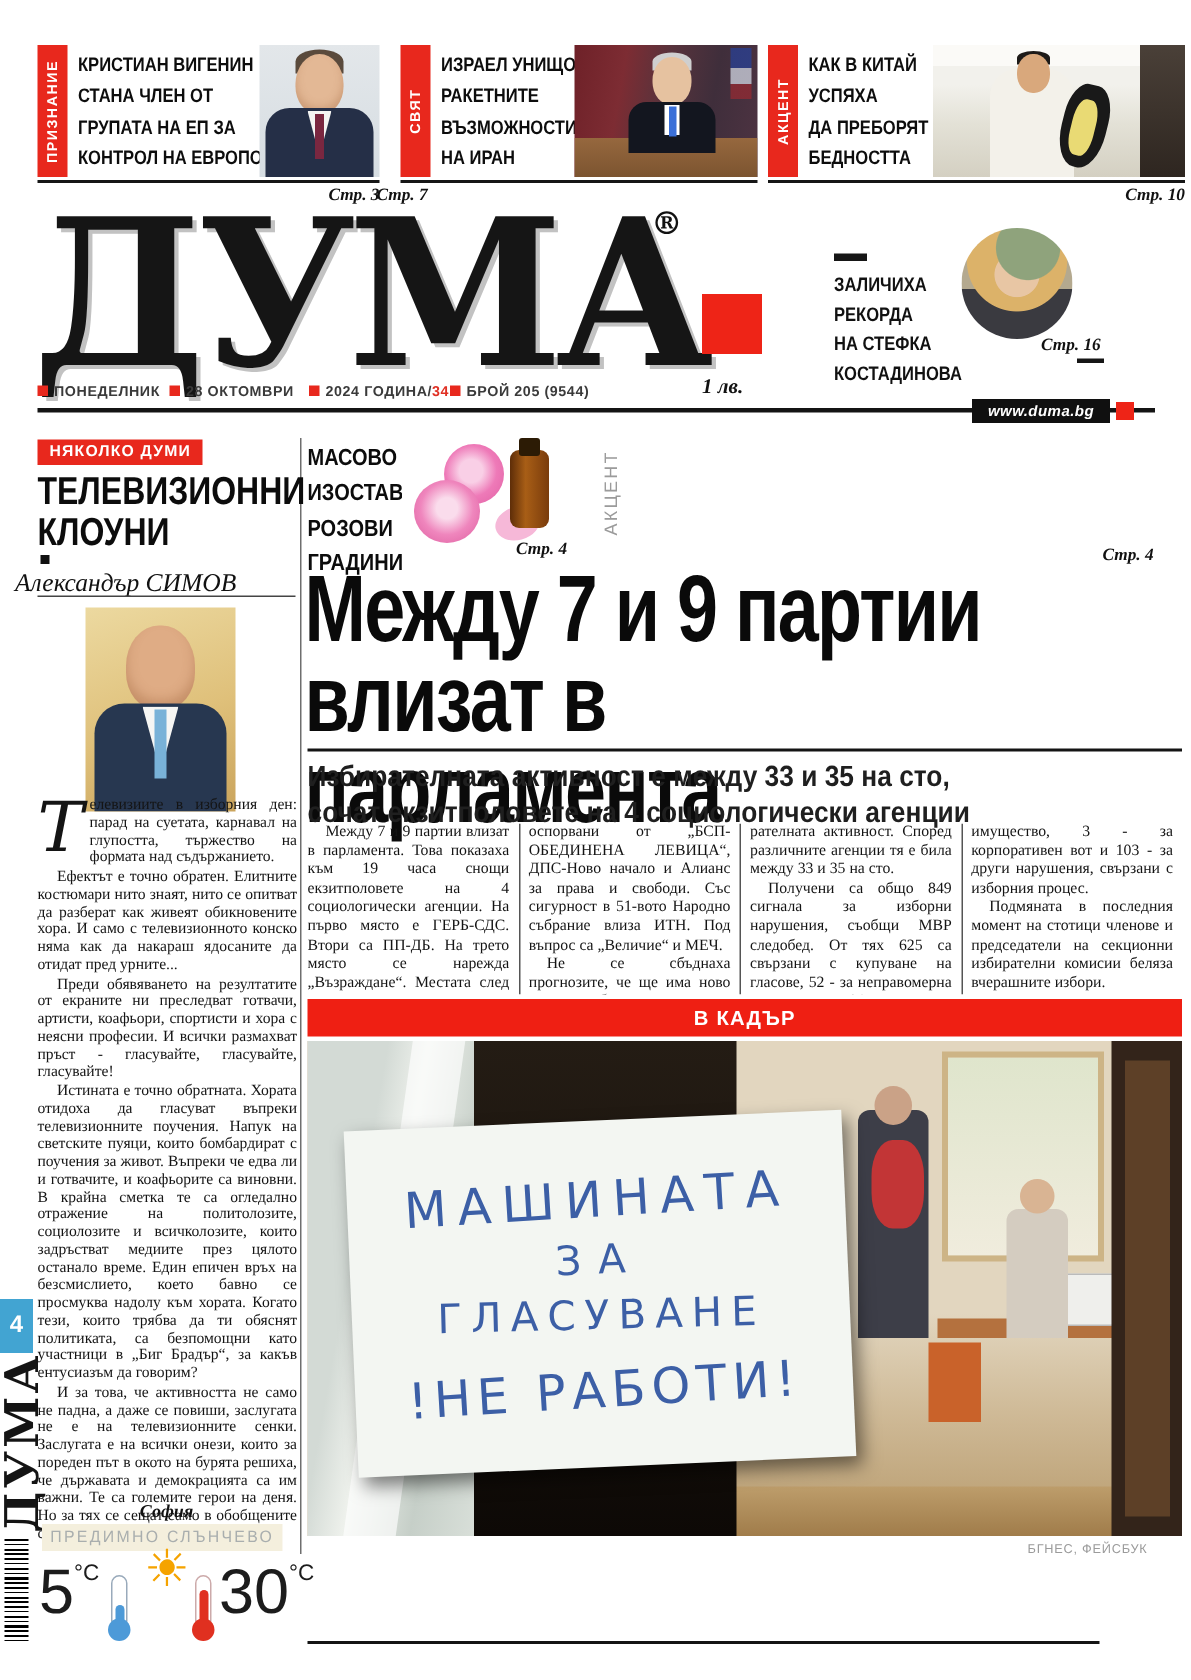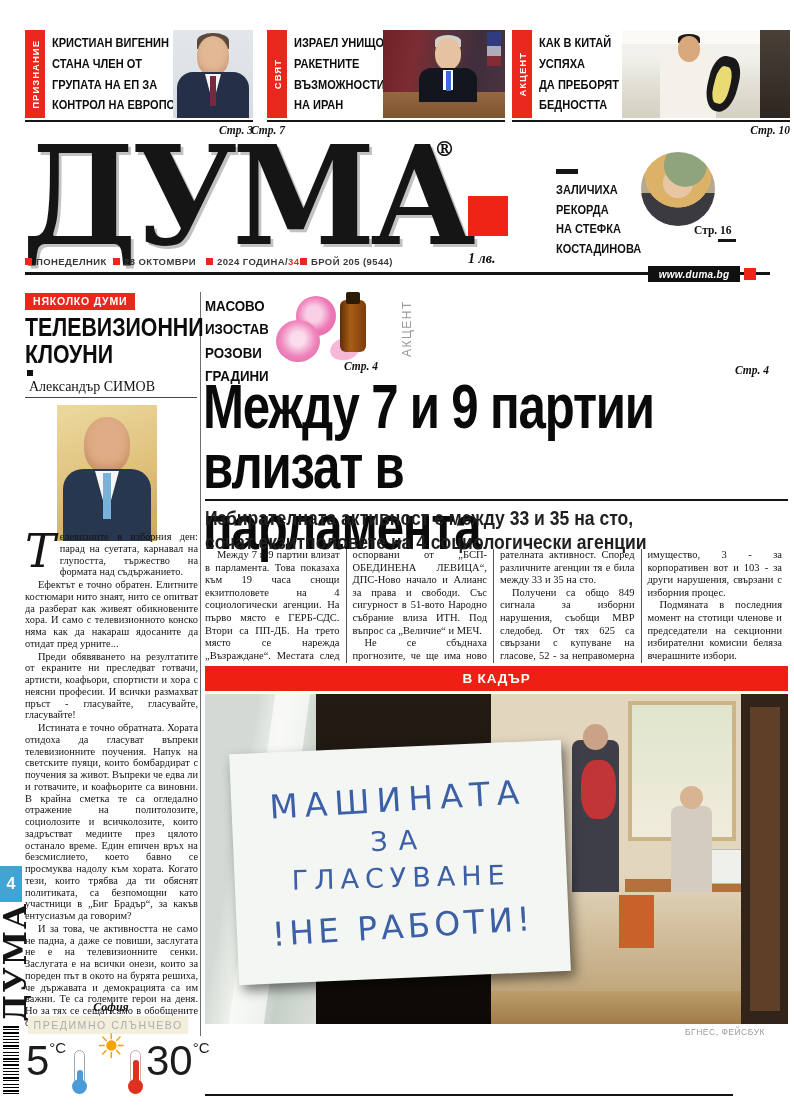--- a/index.html
+++ b/index.html
@@ -62,21 +62,21 @@
     line-height:1.2;letter-spacing:0.5px;}
   .red-square{left:468px;top:196px;width:40px;height:40px;background:#ee2417;}
   .record-dash{left:556px;top:169px;width:22px;height:5px;background:#161616;}
   .record-title{left:556px;top:180px;font-family:"Liberation Sans",sans-serif;font-weight:700;font-size:13px;
     line-height:1.5;white-space:pre-line;transform:scaleX(0.85);transform-origin:0 0;}
   .record-photo{left:641px;top:152px;width:74px;height:74px;border-radius:50%;overflow:hidden;
     background:radial-gradient(circle at 60% 18%,#8fa37c 0 28%,transparent 29%),
                radial-gradient(circle at 50% 42%,#e8c6a4 0 26%,transparent 27%),
                radial-gradient(circle at 50% 30%,#dcb269 0 52%,transparent 53%),
                linear-gradient(180deg,#b4a98f 0 55%,#3a3a40 55% 100%);}
-  .record-page{left:694px;top:224px;font-weight:700;font-size:11.5px;}
+  .record-page{left:694px;top:224px;font-style:italic;font-weight:700;font-size:11.5px;}
   .record-underline{left:718px;top:239px;width:18px;height:3px;background:#161616;}
 
   
   .dateline-item{top:256px;font-family:"Liberation Sans",sans-serif;font-weight:700;font-size:9.5px;
     color:#3a3a3a;letter-spacing:0.4px;}
   .dl-bullet{display:inline-block;width:7px;height:7px;background:var(--red);margin-right:4px;}
   .dl-red{color:#e03024;}
   .price{left:468px;top:251px;font-style:italic;font-weight:700;font-size:14px;}
   .date-rule{left:25px;top:272px;width:745px;height:3px;background:#141414;}
   .site-box{left:648px;top:266px;width:92px;height:16px;background:#101010;color:#fff;
@@ -94,21 +94,21 @@
   .barcode{left:3px;top:1026px;width:16px;height:70px;
     background:repeating-linear-gradient(180deg,#000 0 1.5px,#fff 1.5px 3.2px,#000 3.2px 4.2px,#fff 4.2px 6.4px);}
 
   
   .divider-v{left:200px;top:292px;width:1px;height:744px;background:#6e6e6e;}
   .op-label{left:25px;top:293px;background:var(--red);color:#fff;font-family:"Liberation Sans",sans-serif;
     font-weight:700;font-size:10.5px;padding:2px 8px 3px;letter-spacing:0.8px;}
   .op-title{left:25px;top:314px;font-family:"Liberation Sans",sans-serif;font-weight:700;font-size:26px;
     line-height:1.02;white-space:pre-line;transform:scaleX(0.82);transform-origin:0 0;color:#0c0c0c;}
   .op-bullet{left:27px;top:370px;width:6px;height:6px;background:#101010;}
-  .op-author{left:29px;top:379px;font-size:14px;}
+  .op-author{left:10px;top:379px;font-style:italic;font-size:17px;}
   .op-rule{left:25px;top:397px;width:172px;height:1px;background:#444;}
   .op-photo{left:57px;top:405px;width:100px;height:136px;background:linear-gradient(160deg,#ecd9a0 0%,#dfc07a 55%,#caa45c 100%);overflow:hidden;}
   .op-photo .head{position:absolute;left:27px;top:12px;width:46px;height:56px;border-radius:48% 48% 44% 44%;
     background:#dfac85;box-shadow:inset 0 -6px 8px rgba(150,90,50,.35);}
   .op-photo .suit{position:absolute;left:6px;top:64px;width:88px;height:72px;border-radius:20px 20px 0 0;background:#273750;}
   .op-photo .shirt{position:absolute;left:38px;top:66px;width:24px;height:44px;background:#f6f6f4;clip-path:polygon(0 0,100% 0,50% 100%);}
   .op-photo .tie{position:absolute;left:46px;top:68px;width:8px;height:46px;background:#79b2d8;}
   .op-text{left:25px;top:531px;width:173px;font-size:10.4px;line-height:1.13;text-align:justify;color:#141414;}
   .op-text p{margin:0 0 1px 0;}
   .op-text p.ind{text-indent:13px;}

